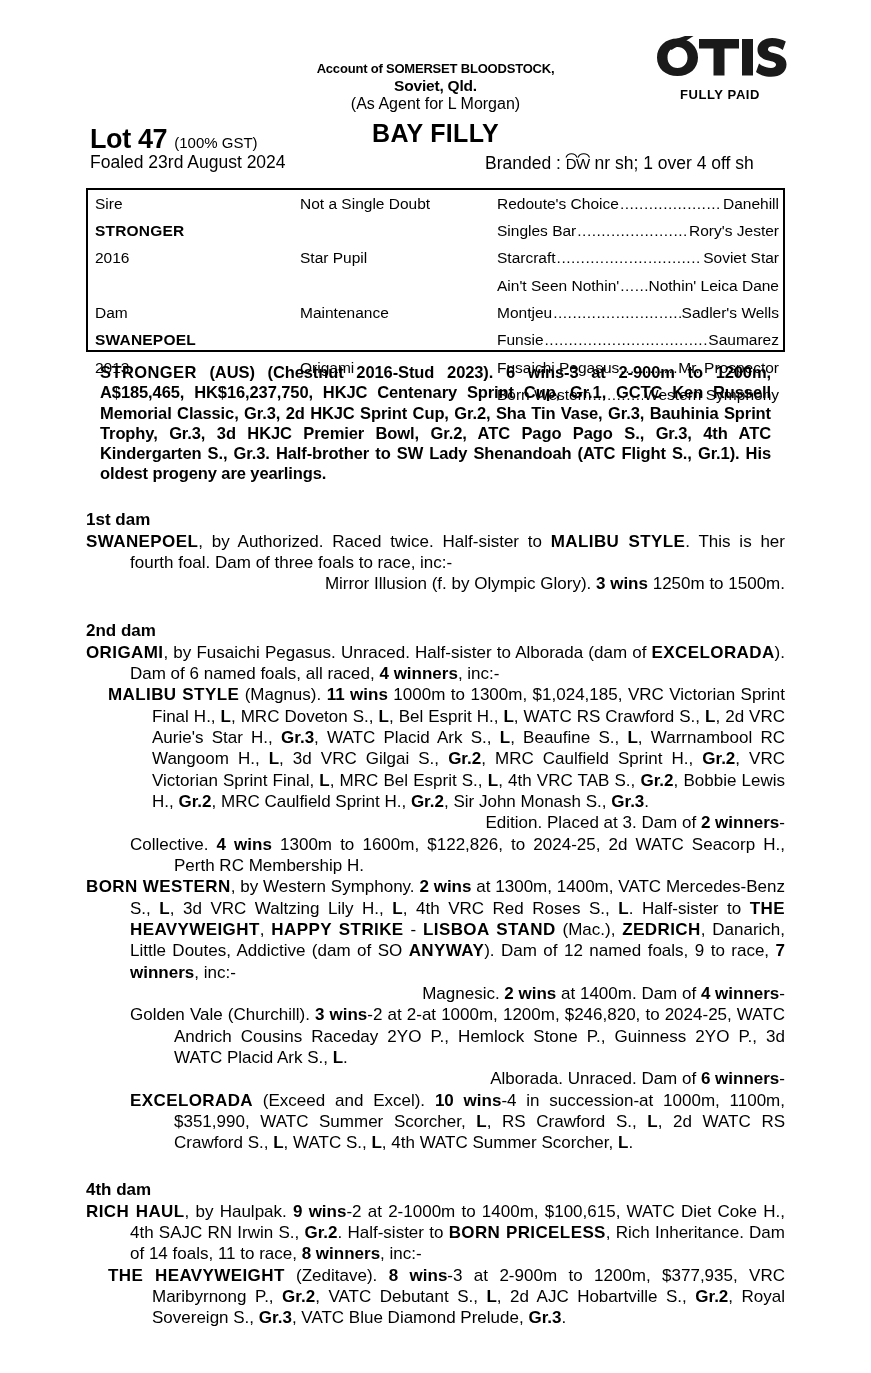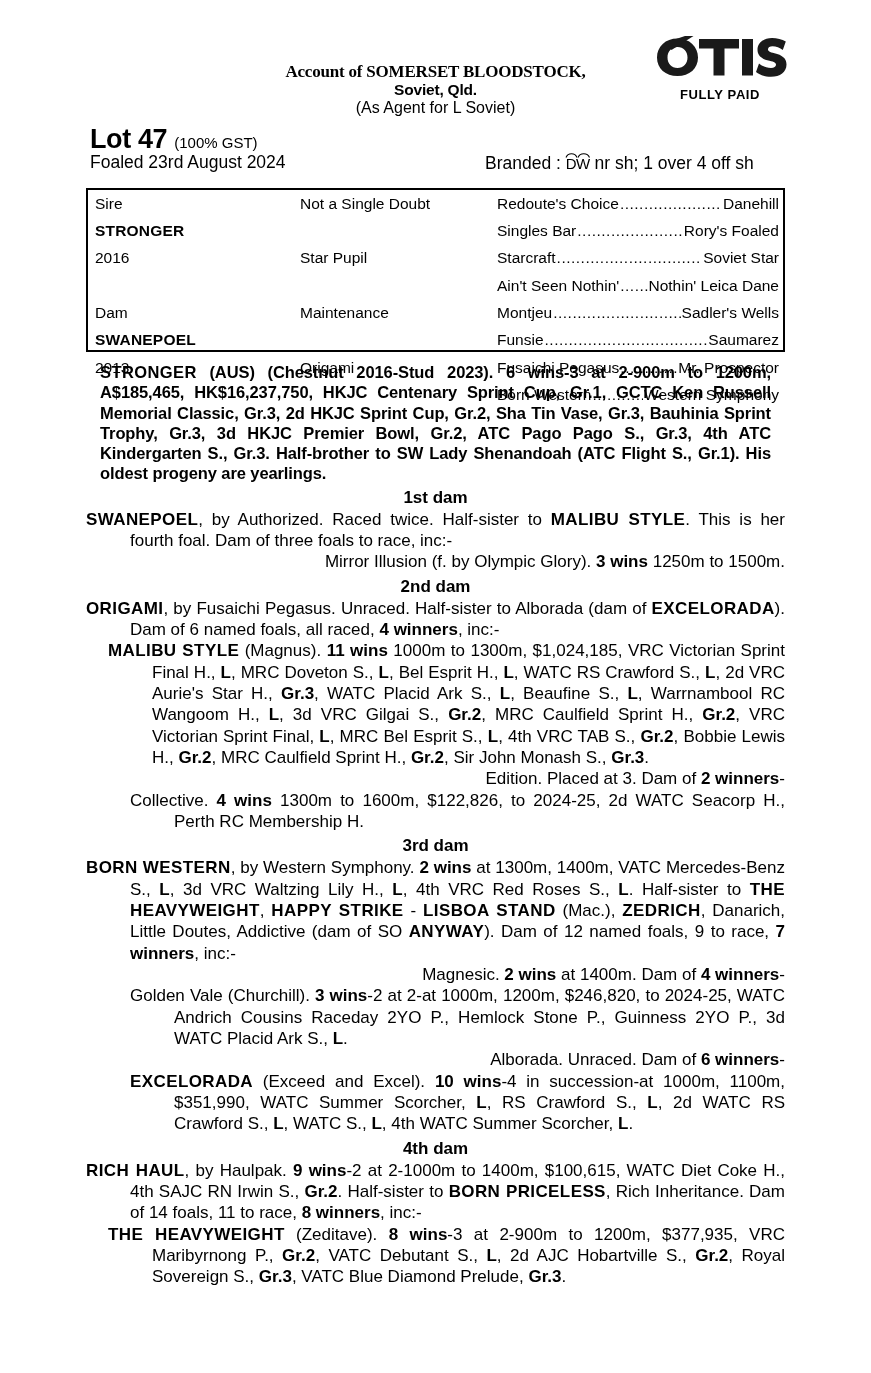--- a/index.html
+++ b/index.html
@@ -29,24 +29,23 @@
   }
   .account-block {
     position: absolute;
     left: 0;
     right: 0;
     top: 62px;
     text-align: center;
     line-height: 1.12;
   }
   .account-line1 {
-    font-size: 17px;
+    font-size: 13px;
     font-weight: bold;
     letter-spacing: -0.2px;
-    font-family: Liberation Serif, serif;
   }
   .account-line2 {
     font-size: 15.5px;
     font-weight: bold;
     letter-spacing: -0.2px;
   }
   .account-agent {
     font-size: 16px;
     font-weight: normal;
     margin-top: 1px;
@@ -192,23 +191,22 @@
     letter-spacing: -0.1px;
   }
 
   
   .dams {
     margin: 0 86px 0 86px;
   }
   .dam-head {
     font-size: 17px;
     font-weight: bold;
-    margin-top: 4px;
+    margin-top: 26px;
     margin-bottom: 1px;
-    text-align: center;
   }
   p.ln {
     margin: 0;
     font-size: 17px;
     line-height: 1.255;
     text-align: justify;
     text-justify: inter-word;
   }
   p.ln.noj { text-align: right; }
   .lvl0h { padding-left: 44px; text-indent: -44px; }
@@ -219,21 +217,21 @@
 </style>
 </head>
 <body>
 
 <div class="page">
 
   <div class="header">
     <div class="account-block">
       <div class="account-line1">Account of SOMERSET BLOODSTOCK,</div>
       <div class="account-line2">Soviet, Qld.</div>
-      <div class="account-agent">(As Agent for L Soviet)</div>
+      <div class="account-agent">(As Agent for L Morgan)</div>
     </div>
 
     <div class="logo-block">
       <svg class="logo-mark" viewBox="0 0 132 42">
         <g fill="#1a1a1a">
 
           <path d="M22.5 2.5 C10.5 2.5 2 10.5 2 21.5 C2 32.5 10.5 40 22.5 40 C34.5 40 43 32.5 43 21.5 C43 10.5 34.5 2.5 22.5 2.5 Z M22.5 11 C28.5 11 32.5 15.5 32.5 21.5 C32.5 27.5 28.5 32 22.5 32 C16.5 32 12.5 27.5 12.5 21.5 C12.5 15.5 16.5 11 22.5 11 Z"></path>
           <path d="M38.5 0 L16.5 14 L10.5 6.5 L33 -1 Z"></path>
 
           <path d="M44 3 L84 3 L84 12.5 L69.5 12.5 L69.5 39.5 L58.5 39.5 L58.5 12.5 L44 12.5 Z"></path>
@@ -245,20 +243,21 @@
       </svg>
       <span class="logo-paid">FULLY PAID</span>
     </div>
   </div>
 
   <div class="lot-row">
     <div class="lot-label">
       <span>Lot 47</span>
       <span class="lot-gst">(100% GST)</span>
     </div>
+    <div class="sex-title">BAY FILLY</div>
   </div>
 
   <div class="foal-row">
     <div class="foaled">Foaled 23rd August 2024</div>
     <div class="branded">
       <span>Branded : </span><span class="brand-sym"><svg class="arcs" viewBox="0 0 26 6">
             <path d="M1 5.5 C3 0.5 10 0.5 12 5.5" fill="none" stroke="#000" stroke-width="1.1"></path>
             <path d="M13 5.5 C15 0.5 22.5 0.5 24.5 5.5" fill="none" stroke="#000" stroke-width="1.1"></path>
           </svg><span>DW</span></span><span> nr sh; 1 over 4 off sh</span>
     </div>
@@ -278,21 +277,21 @@
               </span>
         </td>
       </tr>
       <tr>
         <td class="col-a ped-bold">STRONGER</td>
         <td class="col-b"></td>
         <td class="col-c">
           <span class="gp">
                 <span class="nm">Singles Bar</span>
                 <span class="dots">........................................................</span>
-                <span class="nm2">Rory's Foaled</span>
+                <span class="nm2">Rory's Jester</span>
               </span>
         </td>
       </tr>
       <tr>
         <td class="col-a">2016</td>
         <td class="col-b">Star Pupil</td>
         <td class="col-c">
           <span class="gp">
                 <span class="nm">Starcraft</span>
                 <span class="dots">........................................................</span>
@@ -373,21 +372,20 @@
 
     <div>
       <div class="dam-head">2nd dam</div>
       <p class="ln lvl0h"><b class="sp">ORIGAMI</b>, by Fusaichi Pegasus. Unraced. Half-sister to Alborada (dam of <b class="sp">EXCELORADA</b>). Dam of 6 named foals, all raced, <b>4 winners</b>, inc:-</p>
       <p class="ln lvl1h"><b class="sp">MALIBU STYLE</b> (Magnus). <b>11 wins</b> 1000m to 1300m, $1,024,185, VRC Victorian Sprint Final H., <b>L</b>, MRC Doveton S., <b>L</b>, Bel Esprit H., <b>L</b>, WATC RS Crawford S., <b>L</b>, 2d VRC Aurie's Star H., <b>Gr.3</b>, WATC Placid Ark S., <b>L</b>, Beaufine S., <b>L</b>, Warrnambool RC Wangoom H., <b>L</b>, 3d VRC Gilgai S., <b>Gr.2</b>, MRC Caulfield Sprint H., <b>Gr.2</b>, VRC Victorian Sprint Final, <b>L</b>, MRC Bel Esprit S., <b>L</b>, 4th VRC TAB S., <b>Gr.2</b>, Bobbie Lewis H., <b>Gr.2</b>, MRC Caulfield Sprint H., <b>Gr.2</b>, Sir John Monash S., <b>Gr.3</b>.</p>
       <p class="ln lvl0h noj">Edition. Placed at 3. Dam of <b>2 winners</b>-</p>
       <p class="ln lvl2h">Collective. <b>4 wins</b> 1300m to 1600m, $122,826, to 2024-25, 2d WATC Seacorp H., Perth RC Membership H.</p>
     </div>
 
     <div>
-      <div class="dam-head">3rd dam</div>
       <p class="ln lvl0h"><b class="sp">BORN WESTERN</b>, by Western Symphony. <b>2 wins</b> at 1300m, 1400m, VATC Mercedes-Benz S., <b>L</b>, 3d VRC Waltzing Lily H., <b>L</b>, 4th VRC Red Roses S., <b>L</b>. Half-sister to <b class="sp">THE HEAVYWEIGHT</b>, <b class="sp">HAPPY STRIKE</b> - <b class="sp">LISBOA STAND</b> (Mac.), <b class="sp">ZEDRICH</b>, Danarich, Little Doutes, Addictive (dam of SO <b class="sp">ANYWAY</b>). Dam of 12 named foals, 9 to race, <b>7 winners</b>, inc:-</p>
       <p class="ln lvl0h noj">Magnesic. <b>2 wins</b> at 1400m. Dam of <b>4 winners</b>-</p>
       <p class="ln lvl2h">Golden Vale (Churchill). <b>3 wins</b>-2 at 2-at 1000m, 1200m, $246,820, to 2024-25, WATC Andrich Cousins Raceday 2YO P., Hemlock Stone P., Guinness 2YO P., 3d WATC Placid Ark S., <b>L</b>.</p>
       <p class="ln lvl0h noj">Alborada. Unraced. Dam of <b>6 winners</b>-</p>
       <p class="ln lvl2h"><b class="sp">EXCELORADA</b> (Exceed and Excel). <b>10 wins</b>-4 in succession-at 1000m, 1100m, $351,990, WATC Summer Scorcher, <b>L</b>, RS Crawford S., <b>L</b>, 2d WATC RS Crawford S., <b>L</b>, WATC S., <b>L</b>, 4th WATC Summer Scorcher, <b>L</b>.</p>
     </div>
 
     <div>
       <div class="dam-head">4th dam</div>
       <p class="ln lvl0h"><b class="sp">RICH HAUL</b>, by Haulpak. <b>9 wins</b>-2 at 2-1000m to 1400m, $100,615, WATC Diet Coke H., 4th SAJC RN Irwin S., <b>Gr.2</b>. Half-sister to <b class="sp">BORN PRICELESS</b>, Rich Inheritance. Dam of 14 foals, 11 to race, <b>8 winners</b>, inc:-</p>

